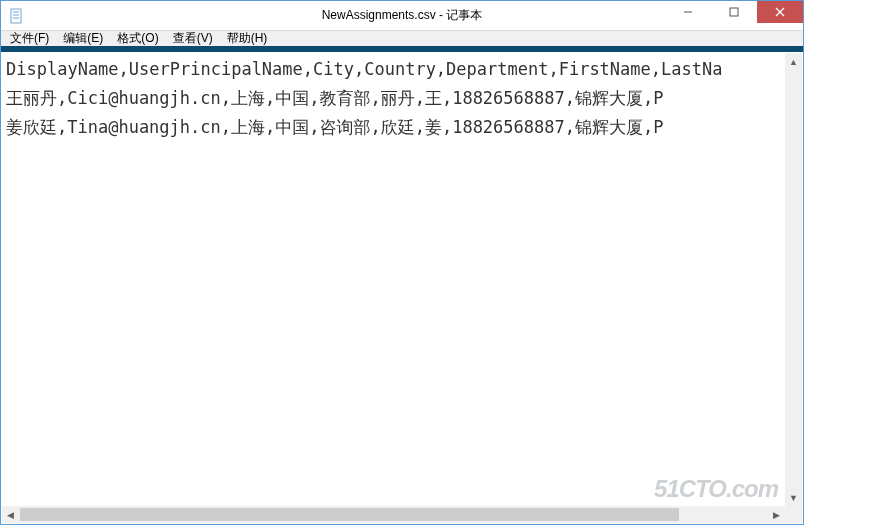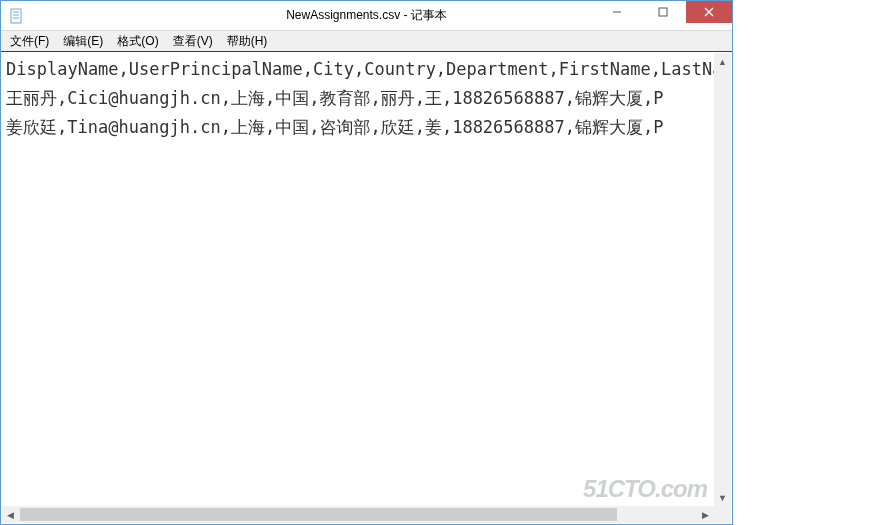--- a/index.html
+++ b/index.html
@@ -1,31 +1,31 @@
 <!DOCTYPE html>
 <html><head>
 <meta charset="utf-8">
 <style>
   * { margin: 0; padding: 0; box-sizing: border-box; }
   html, body { width: 877px; height: 525px; font-family: "Microsoft YaHei", "Segoe UI", sans-serif; overflow: hidden; }
-  .window { width: 733px; height: 525px; display: flex; flex-direction: column; background: #fff; border: 1px solid #5b9bd5; position: relative; }
+  .window { width: 804px; height: 525px; display: flex; flex-direction: column; background: #fff; border: 1px solid #5b9bd5; position: relative; }
   
   .titlebar { height: 30px; background: #fff; display: flex; align-items: center; position: relative; border-bottom: 1px solid #dcdcdc; }
   .titlebar-icon { width: 16px; height: 16px; margin-left: 8px; display: flex; align-items: center; justify-content: center; }
   .titlebar-title { position: absolute; left: 0; right: 0; text-align: center; font-size: 12px; color: #000; pointer-events: none; }
   .titlebar-buttons { position: absolute; right: 0; top: 0; height: 22px; display: flex; }
   .titlebar-btn { width: 46px; height: 22px; display: flex; align-items: center; justify-content: center; font-size: 11px; cursor: pointer; }
   .titlebar-btn.min { background: #fff; }
   .titlebar-btn.max { background: #fff; }
   .titlebar-btn.close { background: #c75050; color: #fff; }
   .titlebar-btn svg { width: 10px; height: 10px; }
   .titlebar-btn.close svg { stroke: #fff; }
   .titlebar-btn.min svg, .titlebar-btn.max svg { stroke: #555; }
   
-  .menubar { height: 21px; background: #f0f0f0; display: flex; align-items: center; padding: 0 2px; font-size: 12px; color: #000; border-bottom: 1px solid #0c4a6e; }
+  .menubar { height: 21px; background: #f0f0f0; display: flex; align-items: center; padding: 0 2px; font-size: 12px; color: #000; border-bottom: 6px solid #0c4a6e; }
   .menubar .menu-item { padding: 2px 7px; cursor: pointer; }
   
   .content-wrap { flex: 1; display: flex; flex-direction: column; background: #fff; margin: 1px; position: relative; }
   .textarea { flex: 1; border: none; resize: none; outline: none; font-family: "SimSun","NSimSun","MS Gothic","Consolas",monospace; font-size: 17px; line-height: 29px; color: #333; padding: 2px 4px; white-space: pre; overflow: hidden; }
   
   .v-scroll { position: absolute; right: 0; top: 0; bottom: 17px; width: 17px; background: #f0f0f0; display: flex; flex-direction: column; }
   .v-scroll .arrow { height: 17px; display: flex; align-items: center; justify-content: center; color: #606060; font-size: 9px; cursor: pointer; }
   .v-scroll .track { flex: 1; }
   .h-scroll { position: absolute; left: 0; right: 17px; bottom: 0; height: 17px; background: #f0f0f0; display: flex; }
   .h-scroll .arrow { width: 17px; display: flex; align-items: center; justify-content: center; color: #606060; font-size: 9px; cursor: pointer; }

